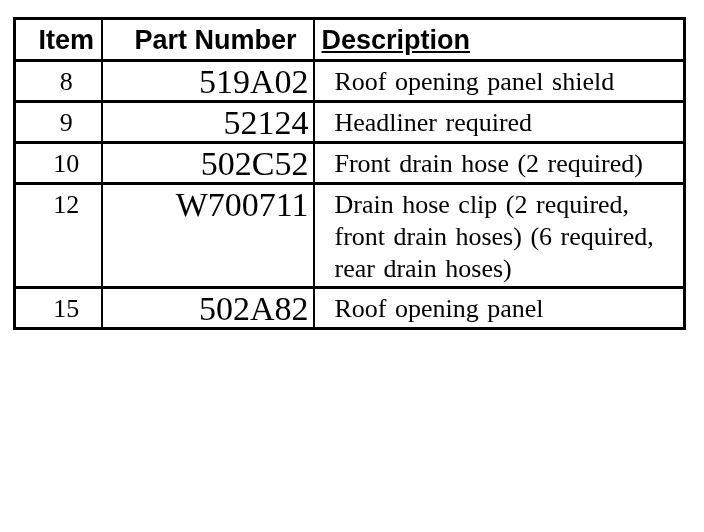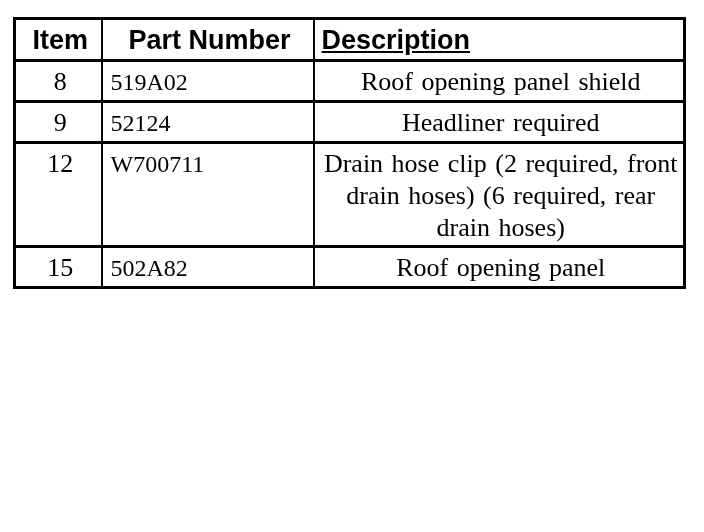--- a/index.html
+++ b/index.html
@@ -25,21 +25,21 @@
     border: 3px solid #000000;
     background: #ffffff;
   }
   table.parts-table th,
   table.parts-table td {
     border-top: 3px solid #000000;
     border-bottom: 3px solid #000000;
     border-left: 2px solid #000000;
     border-right: 2px solid #000000;
     vertical-align: top;
-    padding: 4px 4px 0 8px;
+    padding: 4px 4px 0 20px;
     overflow: hidden;
   }
   
   tr.row-header {
     height: 42px;
   }
   tr.row-header th {
     font-family: "Liberation Sans", sans-serif;
     font-weight: bold;
     font-size: 27px;
@@ -56,28 +56,28 @@
   tr.row-single { height: 41px; }
   tr.row-tall-3 { height: 104px; margin-top: 44px; }
   tr.row-tall-2a { height: 72px; }
   tr.row-tall-2b { height: 70px; }
   td.cell-item {
     text-align: center;
     font-size: 26px;
     line-height: 32px;
   }
   td.cell-part {
-    text-align: left;
+    text-align: right;
     padding-left: 10px;
-    font-size: 24px;
+    font-size: 34px;
     line-height: 32px;
     white-space: nowrap;
   }
   td.cell-desc {
-    text-align: center;
+    text-align: left;
     padding-left: 7px;
     font-size: 26px;
     line-height: 32px;
     word-spacing: 2px;
   }
 </style>
 </head>
 <body>
 
 <table class="parts-table">
@@ -95,20 +95,25 @@
     <tr class="row-single">
       <td class="cell-item">8</td>
       <td class="cell-part">519A02</td>
       <td class="cell-desc">Roof opening panel shield</td>
     </tr>
     <tr class="row-single">
       <td class="cell-item">9</td>
       <td class="cell-part">52124</td>
       <td class="cell-desc">Headliner required</td>
     </tr>
+    <tr class="row-single">
+      <td class="cell-item">10</td>
+      <td class="cell-part">502C52</td>
+      <td class="cell-desc">Front drain hose (2 required)</td>
+    </tr>
     <tr class="row-tall-3">
       <td class="cell-item">12</td>
       <td class="cell-part">W700711</td>
       <td class="cell-desc">Drain hose clip (2 required, front drain hoses) (6 required, rear drain hoses)</td>
     </tr>
     <tr class="row-single">
       <td class="cell-item">15</td>
       <td class="cell-part">502A82</td>
       <td class="cell-desc">Roof opening panel</td>
     </tr>

